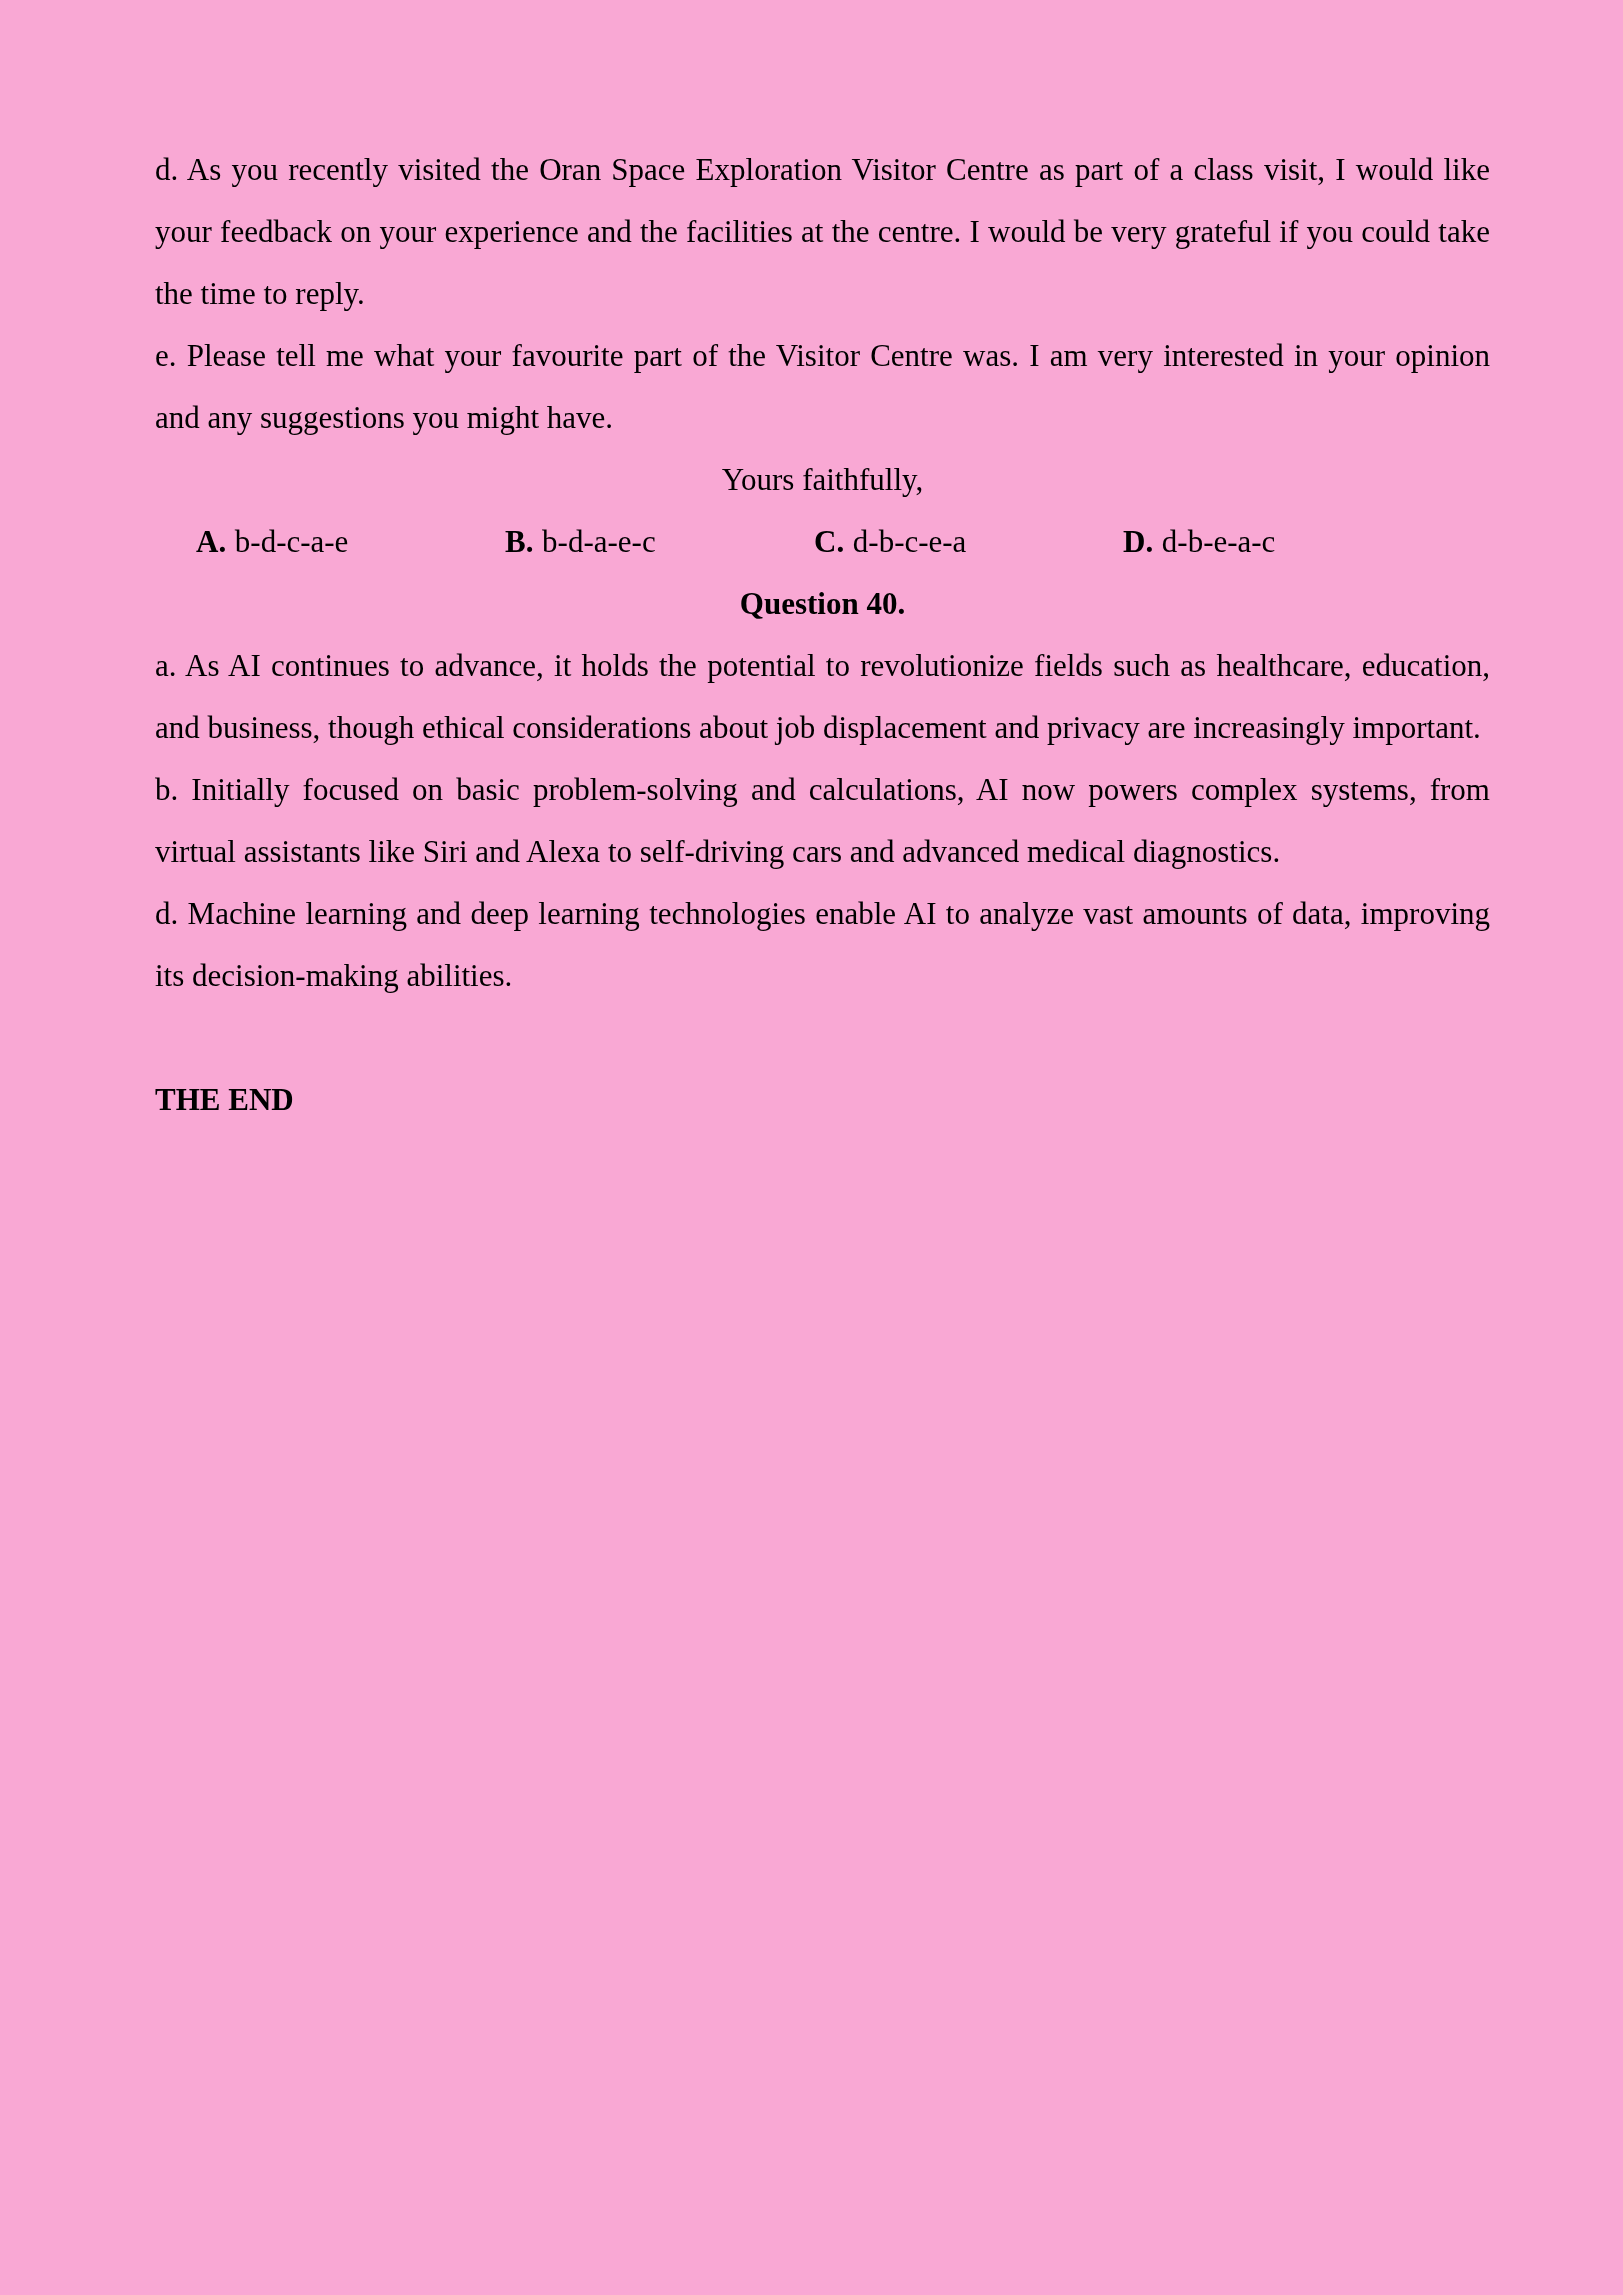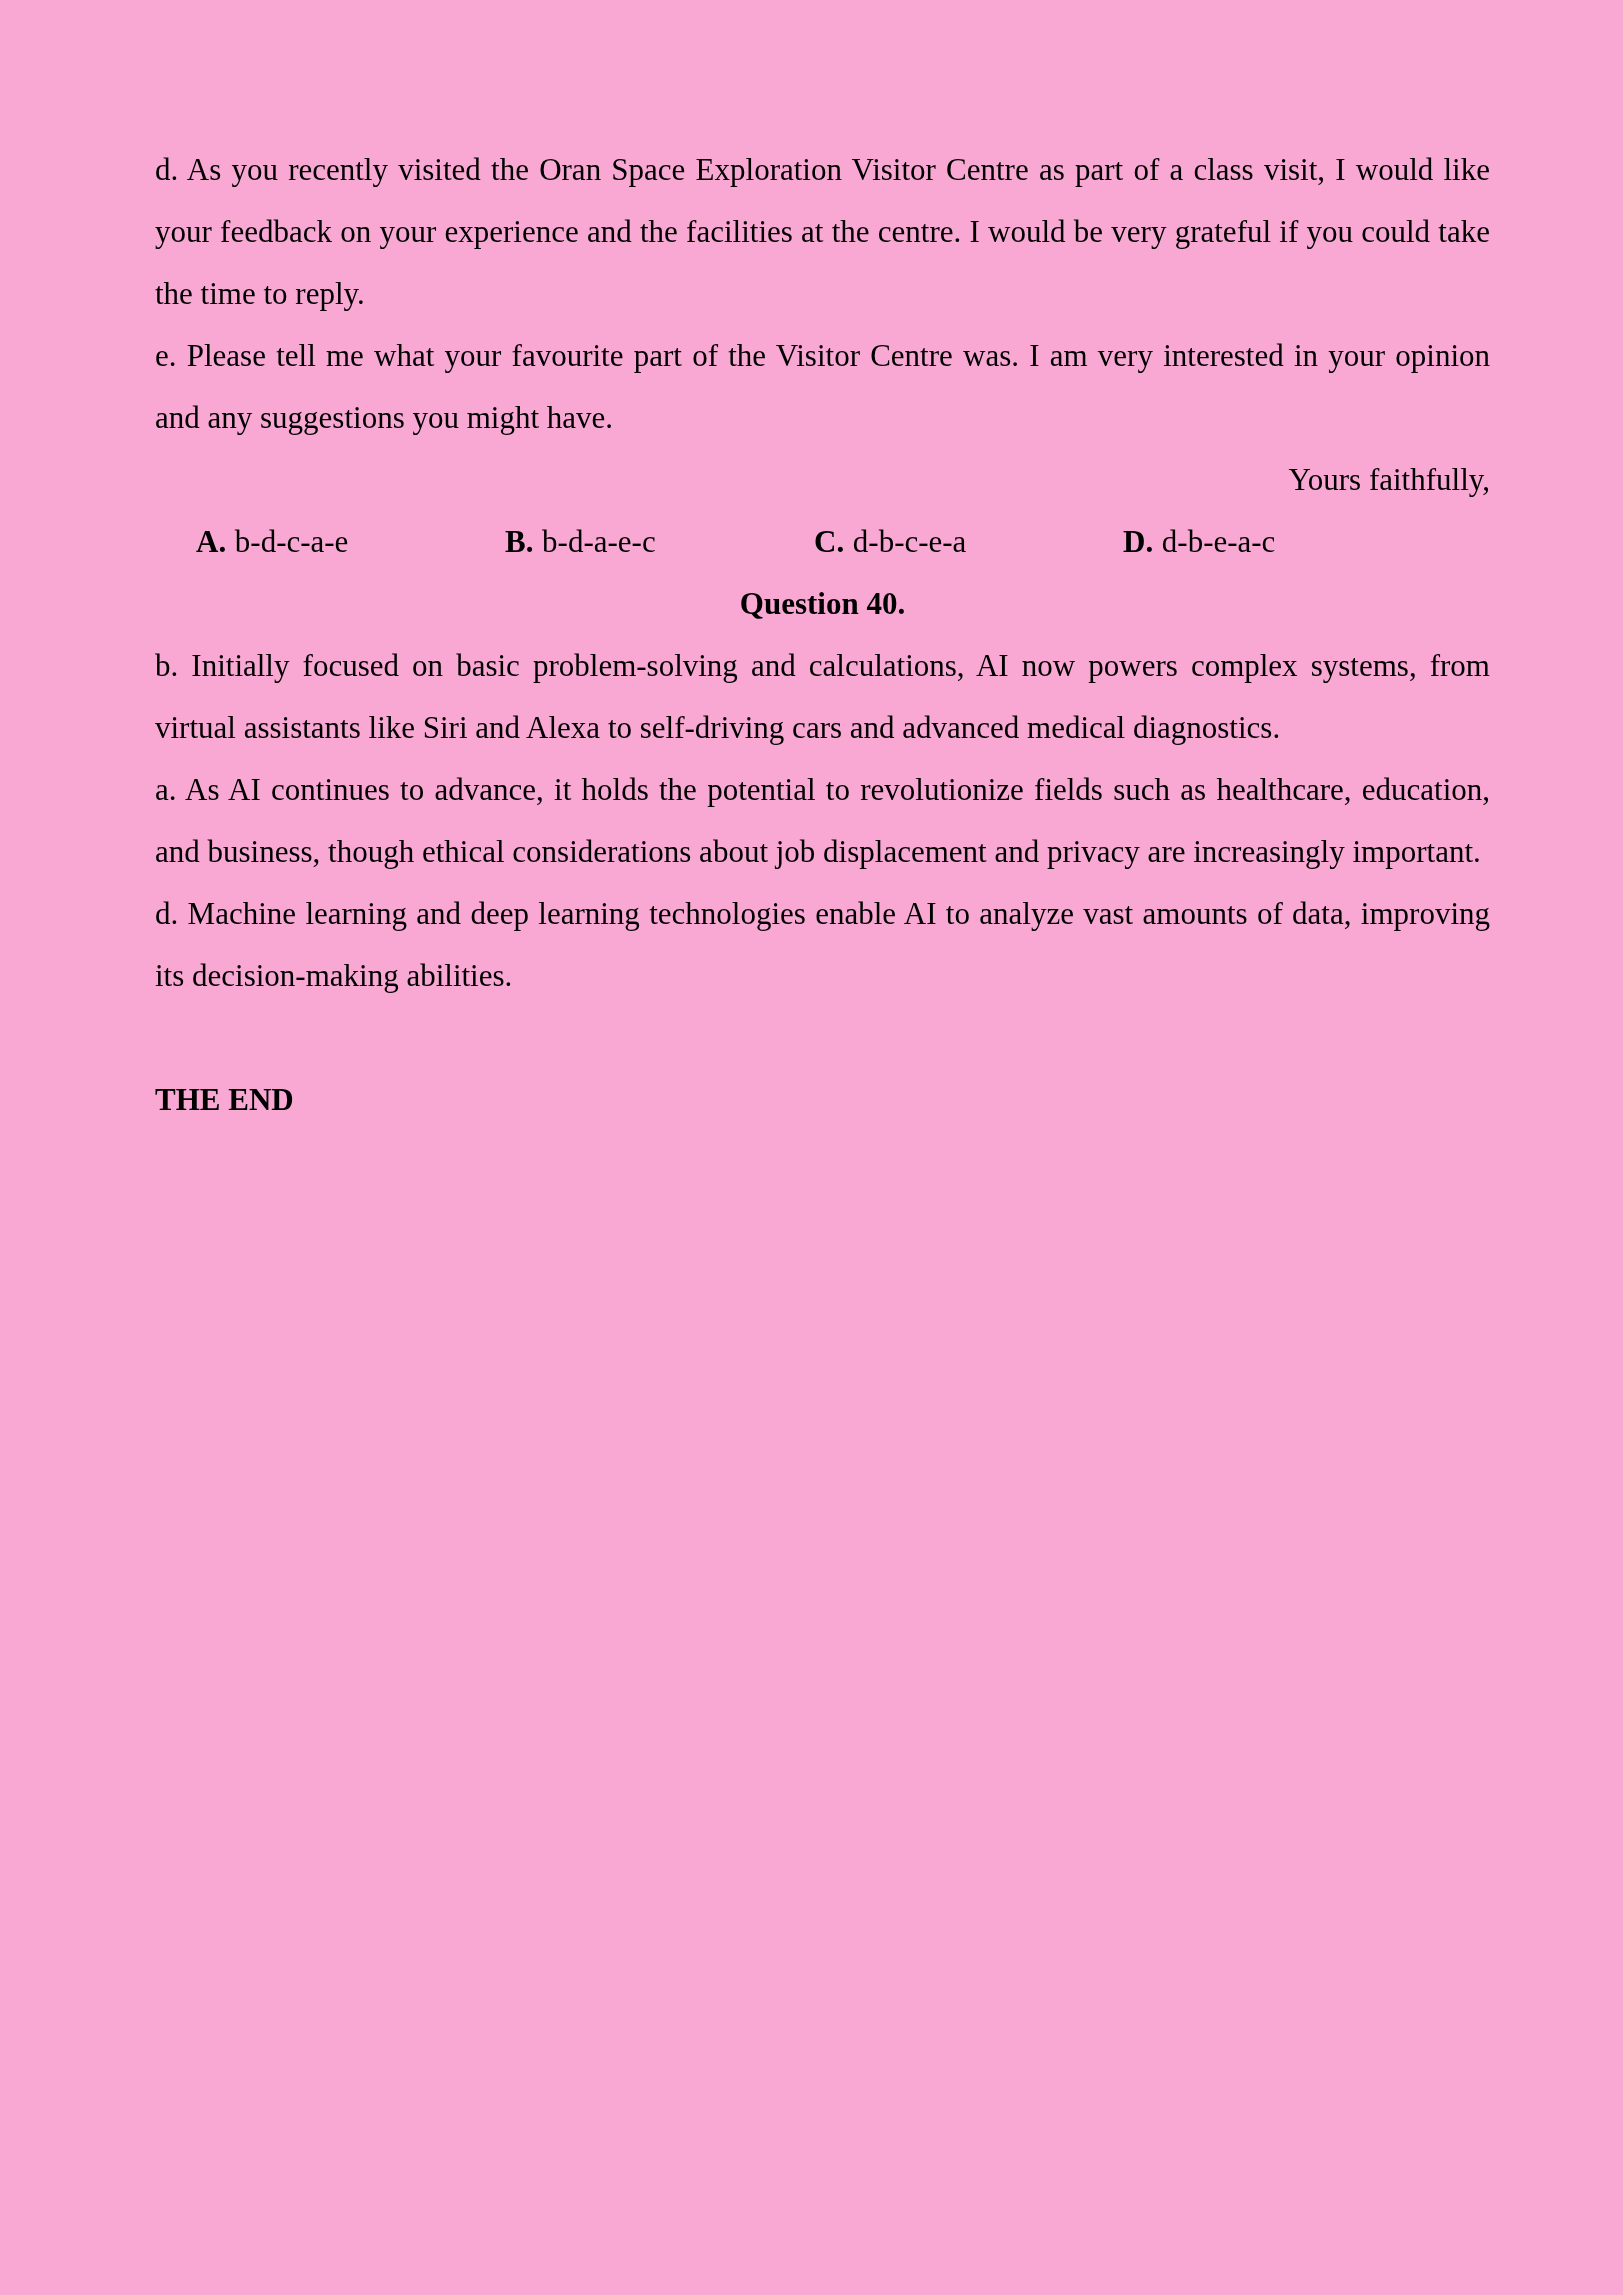--- a/index.html
+++ b/index.html
@@ -24,21 +24,21 @@
     width: 1335px;
     font-size: 31px;
     line-height: 62px;
   }
   .para {
     margin: 0;
     text-align: justify;
   }
   .plain {
     margin: 0;
-    text-align: right;
+    text-align: center;
   }
   .heading {
     margin: 0;
     font-weight: bold;
     text-align: center;
   }
   .options-row {
     padding-left: 41px;
     white-space: nowrap;
   }
@@ -73,23 +73,23 @@
     <p class="para">e. Please tell me what your favourite part of the Visitor Centre was. I am very interested in your opinion and any suggestions you might have.</p>
 
     <p class="plain">Yours faithfully,</p>
 
     <div class="options-row">
       <span class="option"><span class="opt-label">A.</span><span>b-d-c-a-e</span></span><span class="option"><span class="opt-label">B.</span><span>b-d-a-e-c</span></span><span class="option"><span class="opt-label">C.</span><span>d-b-c-e-a</span></span><span class="option"><span class="opt-label">D.</span><span>d-b-e-a-c</span></span>
     </div>
 
     <p class="heading">Question 40.</p>
 
+    <p class="para">a. As AI continues to advance, it holds the potential to revolutionize fields such as healthcare, education, and business, though ethical considerations about job displacement and privacy are increasingly important.</p>
+
     <p class="para">b. Initially focused on basic problem-solving and calculations, AI now powers complex systems, from virtual assistants like Siri and Alexa to self-driving cars and advanced medical diagnostics.</p>
-
-    <p class="para">a. As AI continues to advance, it holds the potential to revolutionize fields such as healthcare, education, and business, though ethical considerations about job displacement and privacy are increasingly important.</p>
 
 
     <p class="para">d. Machine learning and deep learning technologies enable AI to analyze vast amounts of data, improving its decision-making abilities.</p>
 
 
 
     <div class="spacer-line"></div>
 
     <p class="the-end">THE END</p>
 

